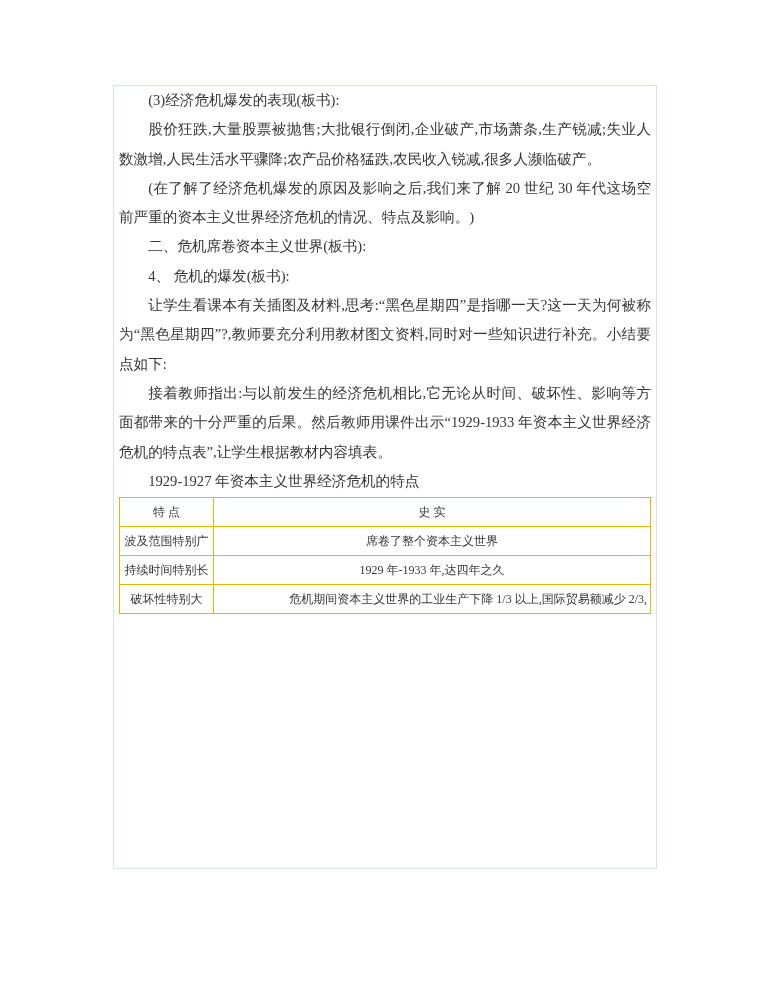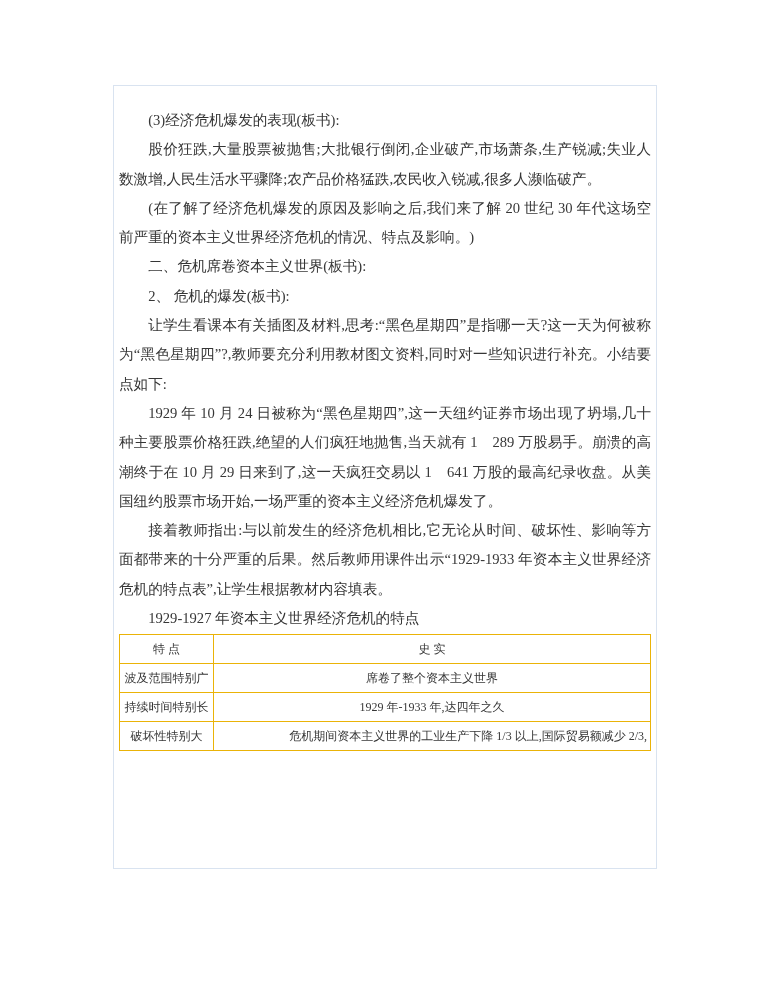--- a/index.html
+++ b/index.html
@@ -19,21 +19,21 @@
   }
   .content-box {
     position: absolute;
     left: 113px;
     top: 85px;
     width: 544px;
     height: 784px;
     box-sizing: border-box;
     border: 1px solid #d9e3f0;
     background: #ffffff;
-    padding: 20px 5px 0 5px;
+    padding: 0 5px 0 5px;
     overflow: hidden;
   }
   .para {
     margin: 0;
     font-size: 14.6px;
     line-height: 29.3px;
     color: #363636;
     text-indent: 2em;
     text-align: justify;
     word-break: break-all;
@@ -66,23 +66,22 @@
 </head>
 <body>
 
 <div class="canvas">
   <div class="content-box">
 
     <p class="para">(3)经济危机爆发的表现(板书):</p>
     <p class="para">股价狂跌,大量股票被抛售;大批银行倒闭,企业破产,市场萧条,生产锐减;失业人数激增,人民生活水平骤降;农产品价格猛跌,农民收入锐减,很多人濒临破产。</p>
     <p class="para">(在了解了经济危机爆发的原因及影响之后,我们来了解 20 世纪 30 年代这场空前严重的资本主义世界经济危机的情况、特点及影响。)</p>
     <p class="para">二、危机席卷资本主义世界(板书):</p>
-    <p class="para">2、 危机的爆发(板书):</p>
+    <p class="para">4、 危机的爆发(板书):</p>
     <p class="para">让学生看课本有关插图及材料,思考:“黑色星期四”是指哪一天?这一天为何被称为“黑色星期四”?,教师要充分利用教材图文资料,同时对一些知识进行补充。小结要点如下:</p>
-    <p class="para">1929 年 10 月 24 日被称为“黑色星期四”,这一天纽约证券市场出现了坍塌,几十种主要股票价格狂跌,绝望的人们疯狂地抛售,当天就有 1　289 万股易手。崩溃的高潮终于在 10 月 29 日来到了,这一天疯狂交易以 1　641 万股的最高纪录收盘。从美国纽约股票市场开始,一场严重的资本主义经济危机爆发了。</p>
     <p class="para">接着教师指出:与以前发生的经济危机相比,它无论从时间、破坏性、影响等方面都带来的十分严重的后果。然后教师用课件出示“1929-1933 年资本主义世界经济危机的特点表”,让学生根据教材内容填表。</p>
     <p class="para">1929-1927 年资本主义世界经济危机的特点</p>
 
     <table class="feature-table">
       <colgroup>
         <col class="col-feature">
         <col>
       </colgroup>
       <tbody>
         <tr>

